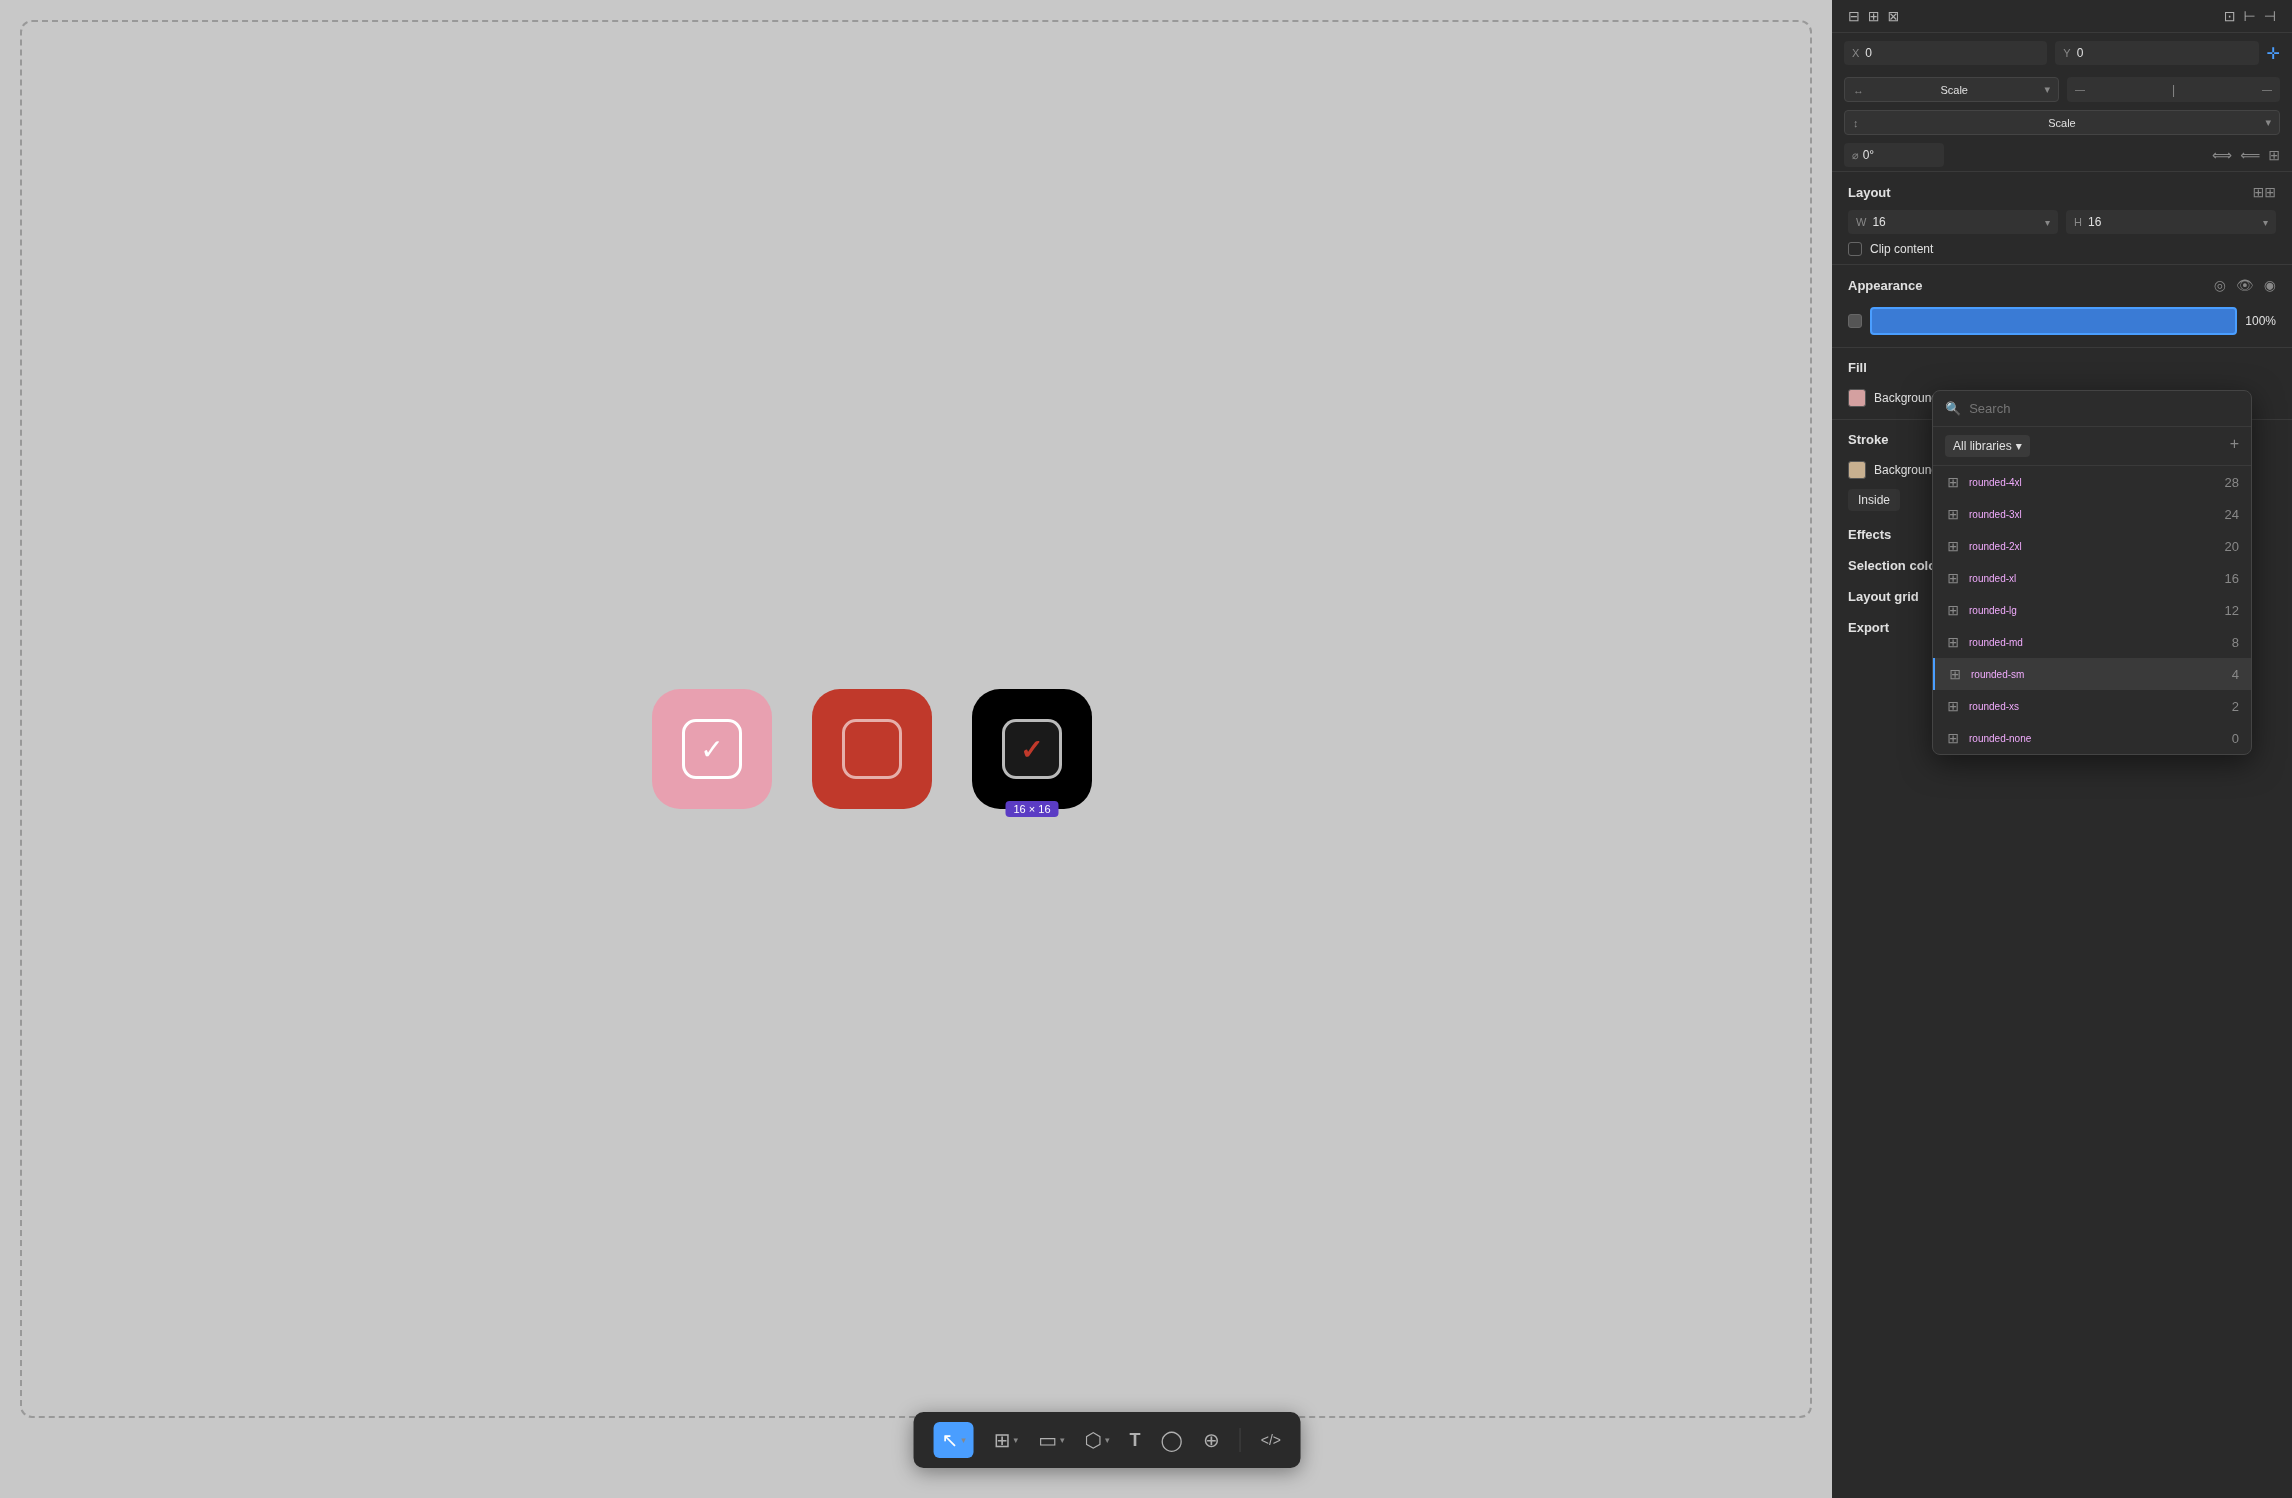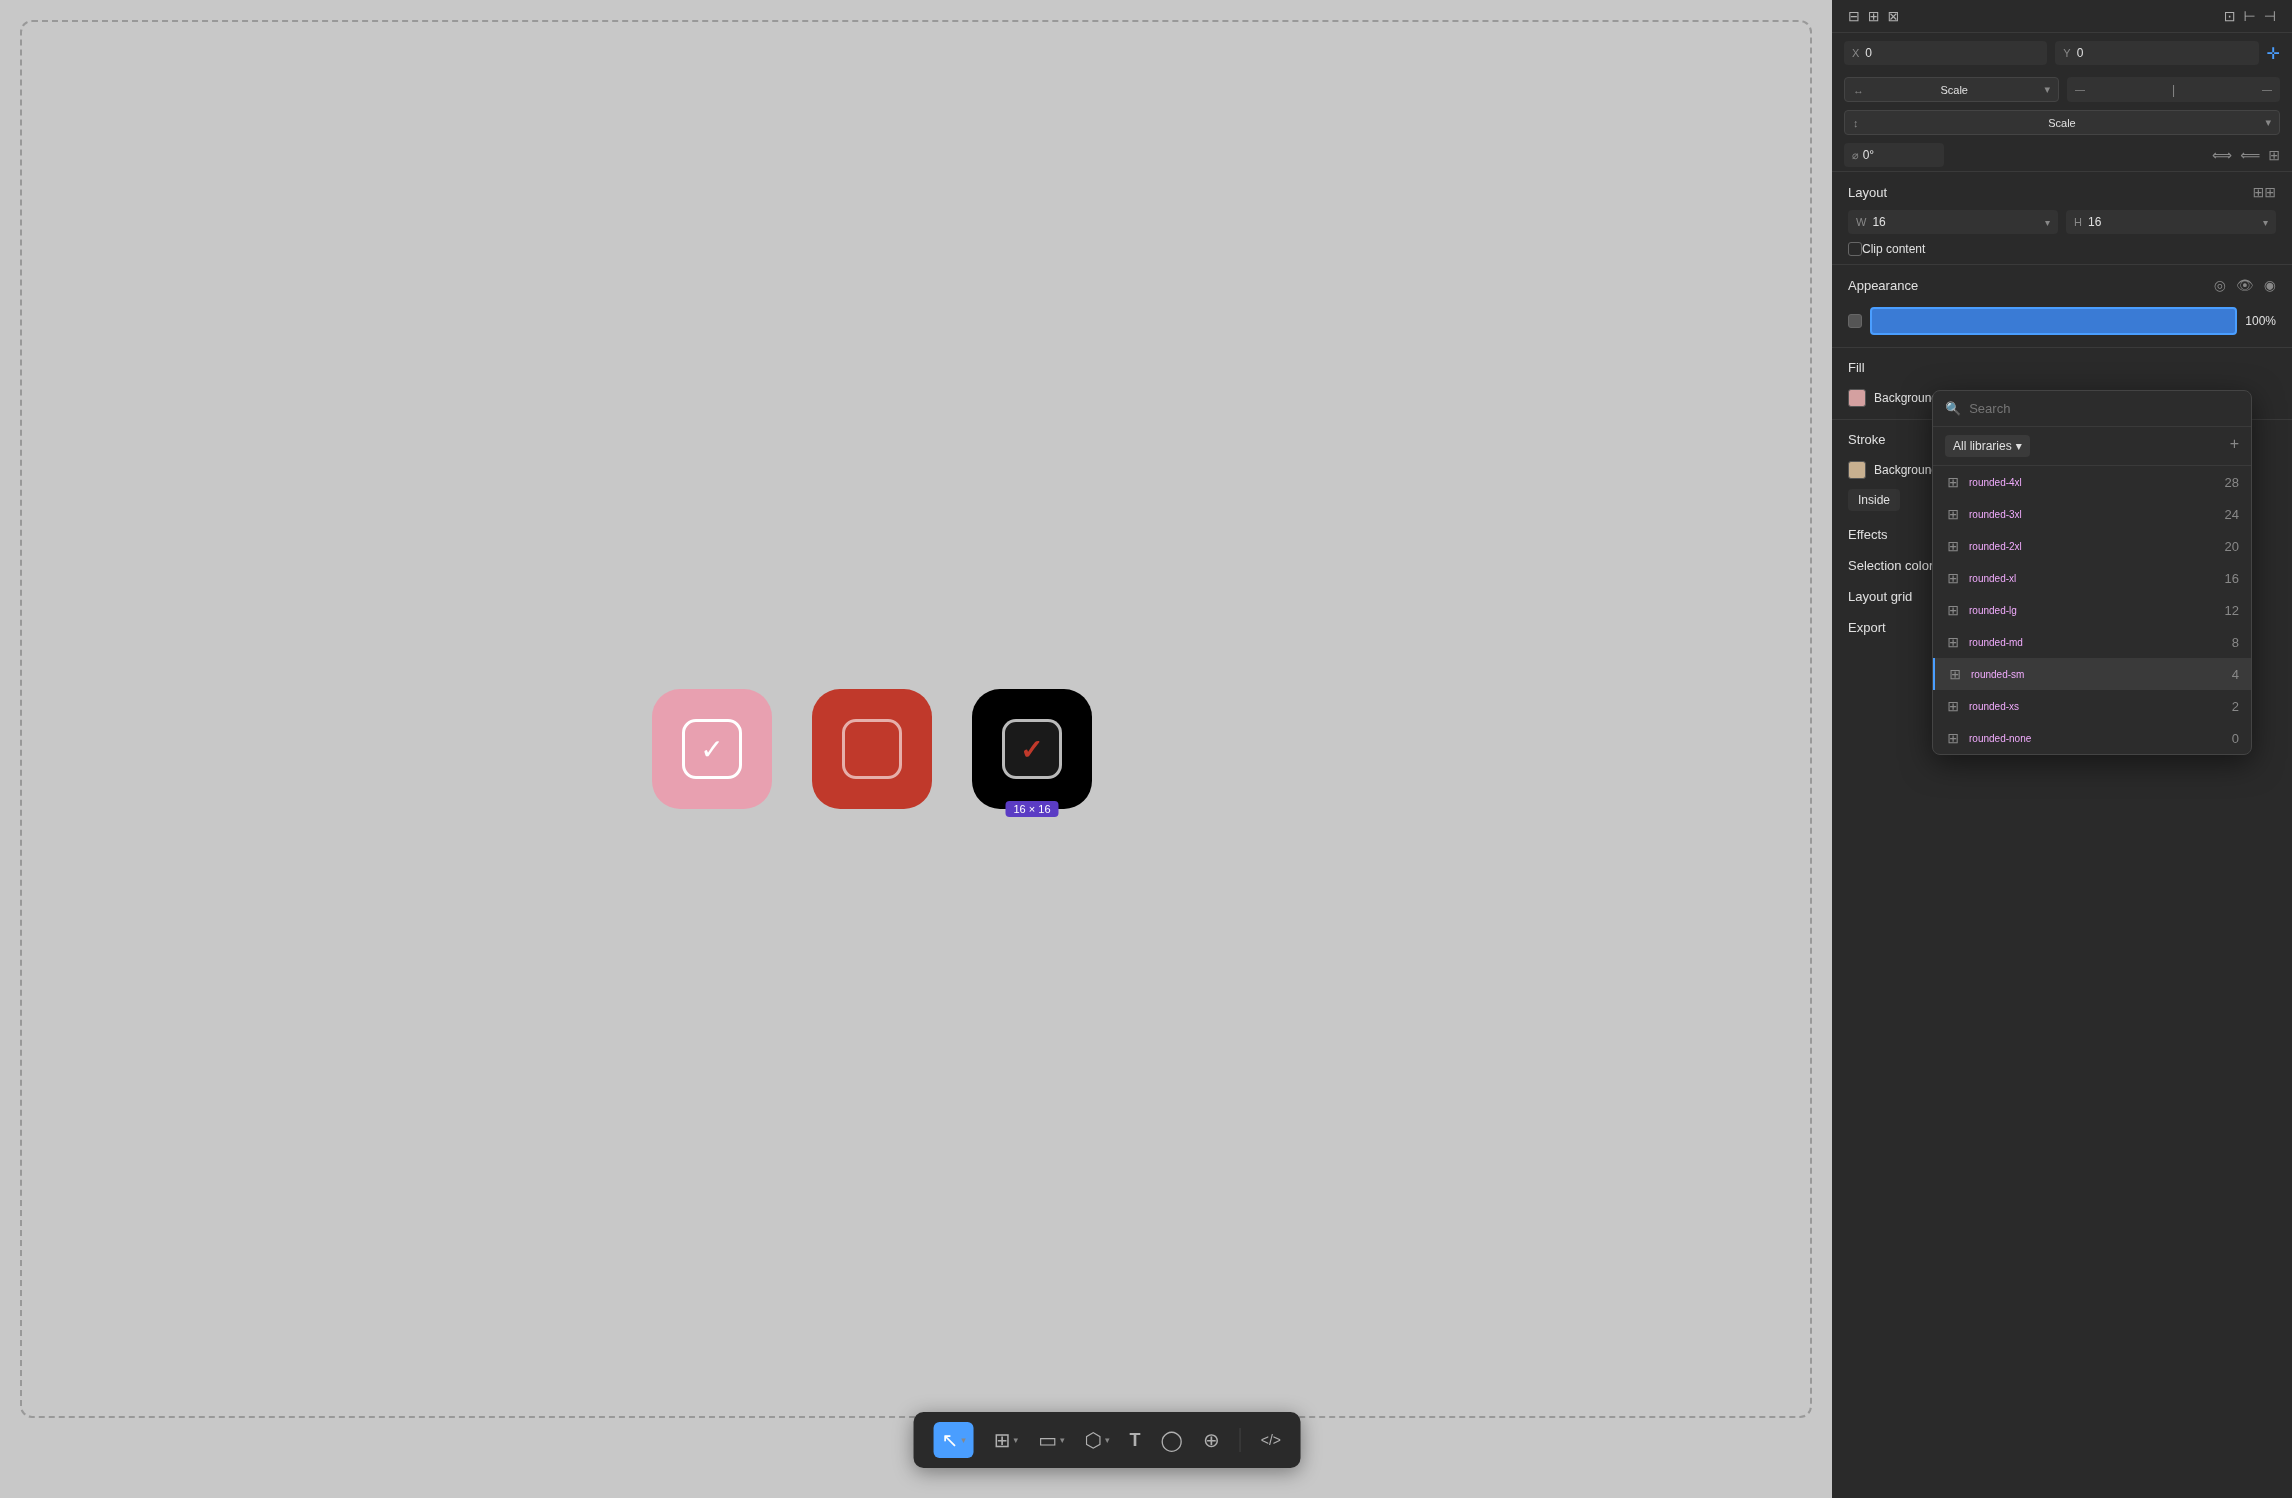--- a/index.html
+++ b/index.html
@@ -190,42 +190,42 @@
     .section-header {
       display: flex;
       align-items: center;
       justify-content: space-between;
       margin-bottom: 10px;
     }
 
     .section-title {
       color: #e0e0e0;
       font-size: 13px;
-      font-weight: 400;
+      font-weight: 700;
     }
 
     .wh-row {
       display: flex;
       gap: 8px;
     }
 
     .wh-field {
       flex: 1;
       background: #333;
       border-radius: 4px;
       padding: 5px 8px;
       display: flex;
       align-items: center;
       gap: 6px;
     }
 
     .clip-row {
       display: flex;
       align-items: flex-end;
-      gap: 0;
+      gap: 8px;
       margin-top: 8px;
     }
 
     .checkbox-small {
       width: 14px;
       height: 14px;
       border: 1px solid #666;
       border-radius: 3px;
       background: transparent;
     }

